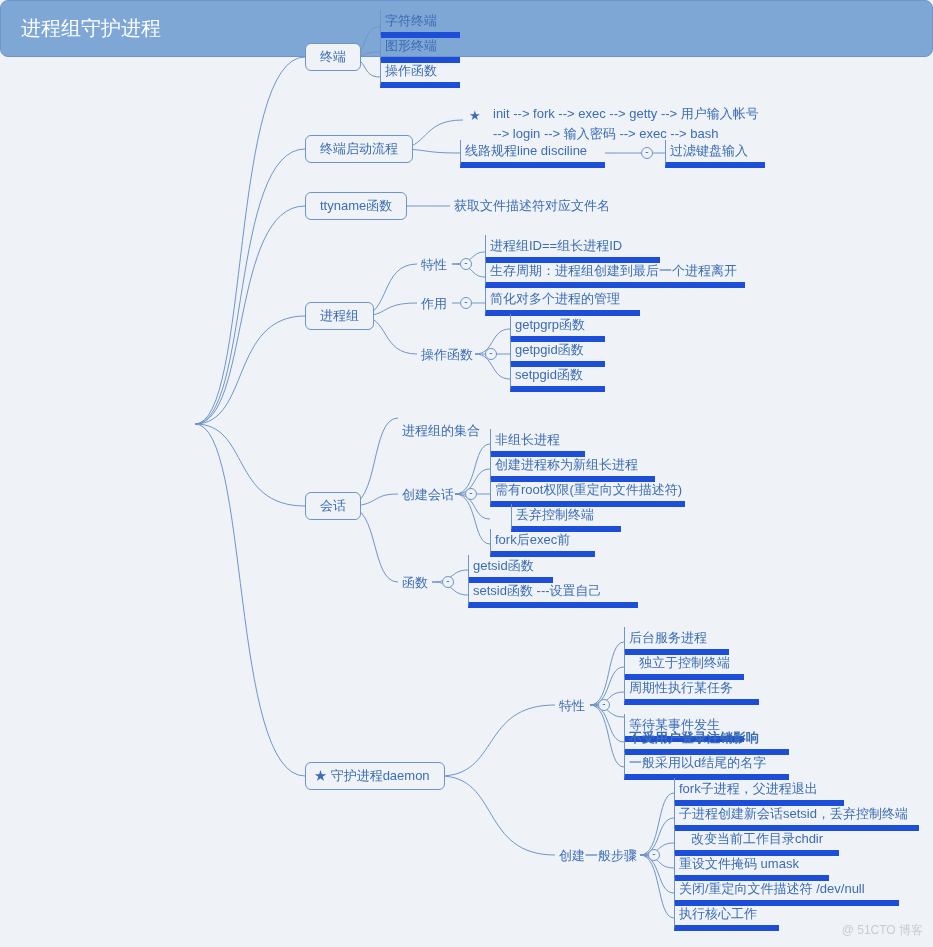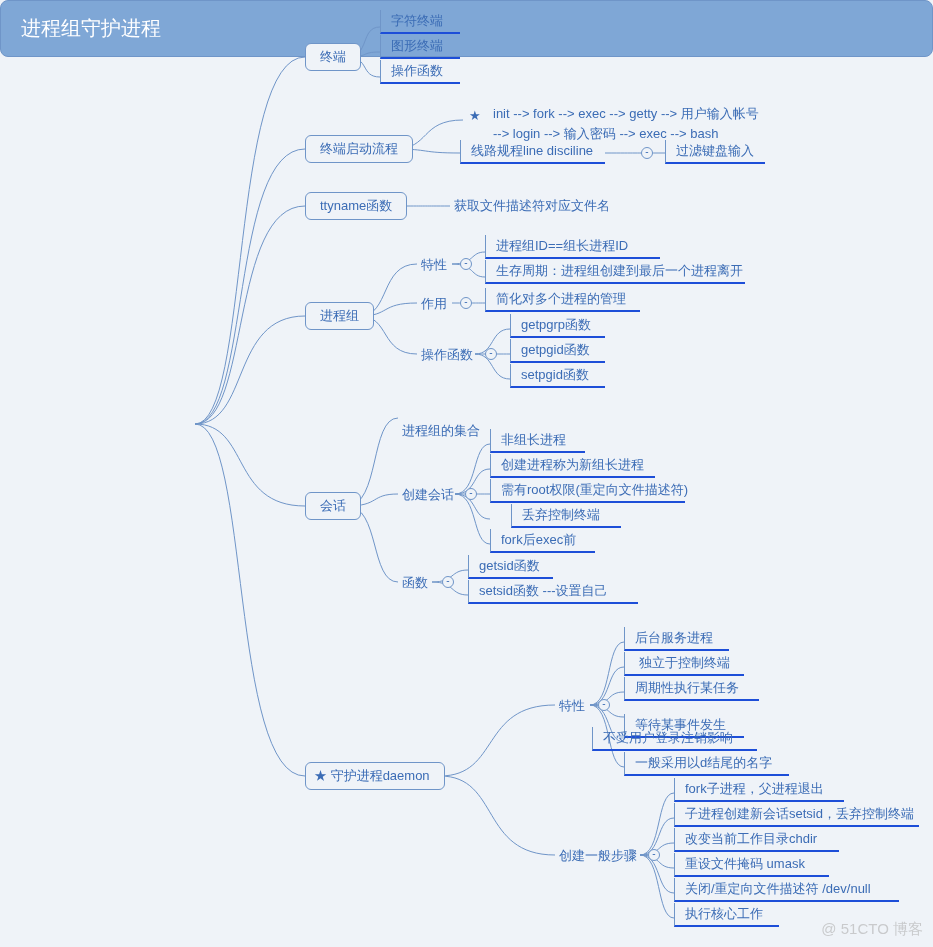--- a/index.html
+++ b/index.html
@@ -31,22 +31,22 @@
     padding: 14px 20px;
     border-radius: 8px;
     border: 1px solid #6f95c8;
   }
   .leaf {
     position: absolute;
     border: 1px solid #6f95c8;
     border-top: none;
     border-right: none;
     border-left: 1px solid #6f95c8;
-    border-bottom: 2px solid #1d4ed8;
-    padding: 2px 10px;
+    border-bottom: 6px solid #1d4ed8;
+    padding: 2px 4px;
     background: transparent;
     white-space: nowrap;
     line-height: 1.4;
   }
   .ml-leaf {
     position: absolute;
     padding: 2px 10px;
     white-space: normal;
     line-height: 1.5;
     max-width: 360px;
@@ -72,21 +72,21 @@
   .star {
     position: absolute;
     color: #3b6cb5;
     font-size: 13px;
   }
   .watermark {
     position: absolute;
     right: 10px;
     bottom: 8px;
     color: #b0b0b0;
-    font-size: 15px;
+    font-size: 12px;
     opacity: .6;
   }
   svg.connectors {
     position: absolute;
     left: 0; top: 0;
     width: 933px;
     height: 947px;
     pointer-events: none;
   }
   svg.connectors path {
@@ -202,24 +202,24 @@
 <div class="node" style="left:305px; top:762px; padding-left:8px;">
   <span>★</span>
   <span>守护进程daemon</span>
 </div>
 <div class="plain" style="left:555px; top:695px;">特性</div>
 <div class="toggle" style="left:598px; top:699px;">-</div>
 <div class="leaf" style="left:624px; top:627px; width:105px;">后台服务进程</div>
 <div class="leaf" style="left:624px; top:652px; width:120px;text-align:center;">独立于控制终端</div>
 <div class="leaf" style="left:624px; top:677px; width:135px;">周期性执行某任务</div>
 <div class="leaf" style="left:624px; top:702px; width:120px;margin-top:12px;">等待某事件发生</div>
-<div class="leaf" style="left:592px; top:727px; width:165px;">不受用户登录注销影响</div>
+<div class="leaf" style="left:624px; top:727px; width:165px;font-weight:bold;">不受用户登录注销影响</div>
 <div class="leaf" style="left:624px; top:752px; width:165px;">一般采用以d结尾的名字</div>
 <div class="plain" style="left:555px; top:845px;">创建一般步骤</div>
 <div class="toggle" style="left:648px; top:849px;">-</div>
 <div class="leaf" style="left:674px; top:778px; width:170px;">fork子进程，父进程退出</div>
 <div class="leaf" style="left:674px; top:803px; width:245px;">子进程创建新会话setsid，丢弃控制终端</div>
-<div class="leaf" style="left:674px; top:828px; width:165px;">改变当前工作目录chdir</div>
+<div class="leaf" style="left:674px; top:828px; width:165px;text-align:center;">改变当前工作目录chdir</div>
 <div class="leaf" style="left:674px; top:853px; width:155px;">重设文件掩码 umask</div>
 <div class="leaf" style="left:674px; top:878px; width:225px;">关闭/重定向文件描述符 /dev/null</div>
 <div class="leaf" style="left:674px; top:903px; width:105px;">执行核心工作</div>
 
 <div class="watermark">@ 51CTO 博客</div>
 
 </body></html>

